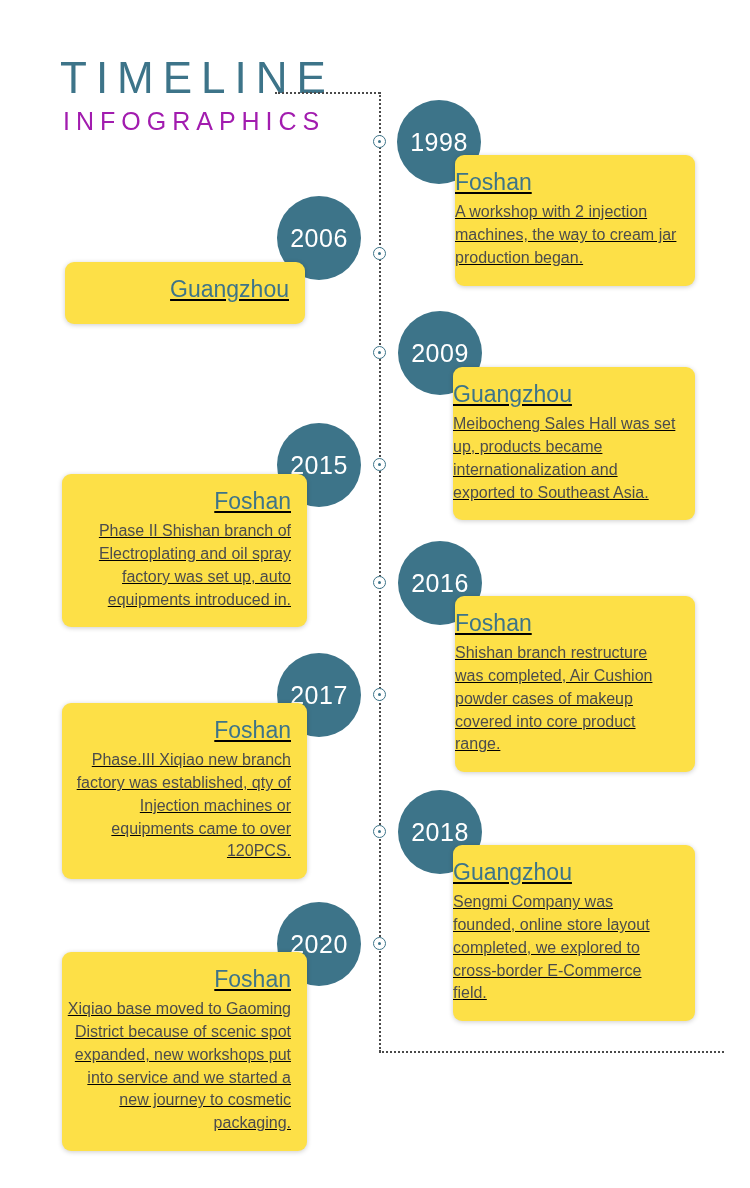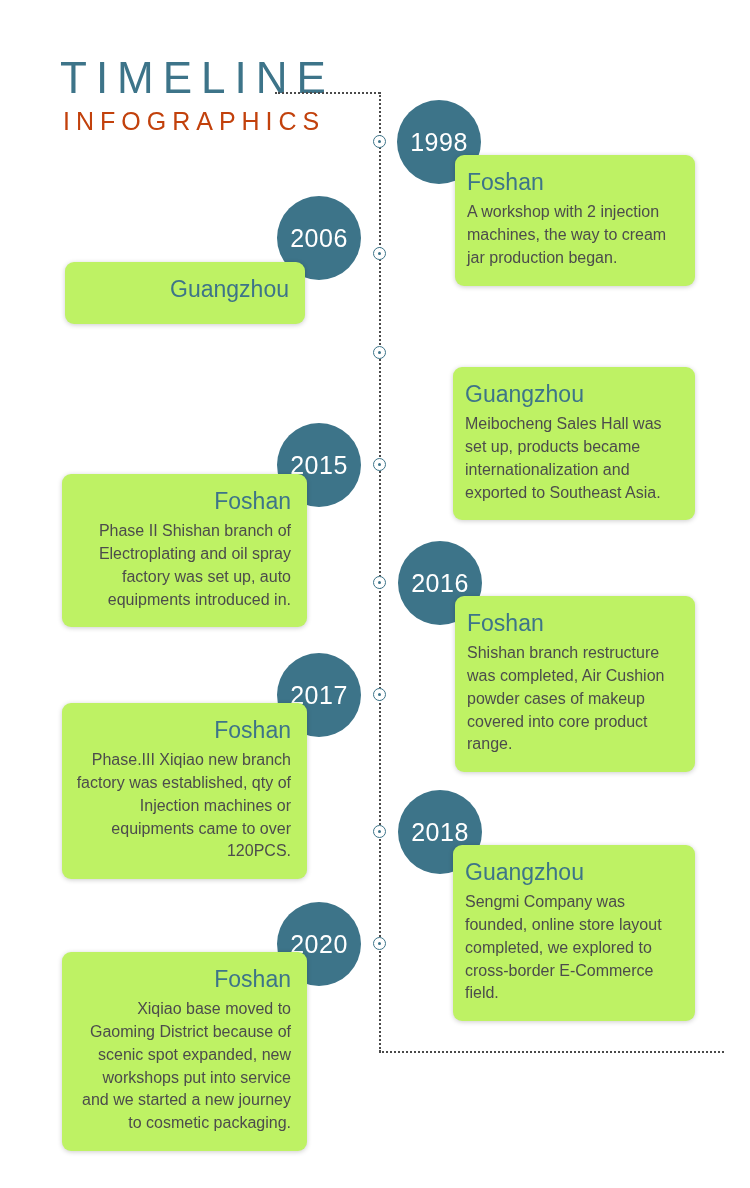--- a/index.html
+++ b/index.html
@@ -28,21 +28,21 @@
   .title-main {
     font-size: 44px;
     letter-spacing: 9px;
     color: #3d7489;
     font-weight: normal;
     line-height: 1.05;
   }
   .title-sub {
     font-size: 25px;
     letter-spacing: 6px;
-    color: #c2410c;
+    color: #a21caf;
     font-weight: normal;
     margin-top: 6px;
     margin-left: 3px;
   }
 
   
   .spine-top {
     position: absolute;
     left: 275px;
     top: 92px;
@@ -101,25 +101,26 @@
     display: flex;
     align-items: center;
     justify-content: center;
     font-size: 25px;
     letter-spacing: 0.5px;
   }
 
   
   .card {
     position: absolute;
-    background: #bef264;
+    background: #fde047;
     border-radius: 9px;
     box-shadow: 0 1px 5px rgba(0,0,0,0.20);
     box-sizing: border-box;
-    padding: 14px 16px 16px 12px;
+    padding: 14px 16px 16px 0;
+    text-decoration: underline;
   }
   .card-city {
     color: #3d7489;
     font-size: 23px;
     line-height: 1.15;
     margin-bottom: 6px;
   }
   .card-text {
     color: #4c4c4c;
     font-size: 16px;
@@ -155,20 +156,21 @@
     <div class="card-text">A workshop with 2 injection machines, the way to cream jar production began.</div>
   </div>
 
   <div class="node-marker" style="left:373px; top:247px;"></div>
   <div class="year-bubble" style="left:277px; top:196px;">2006</div>
   <div class="card left" style="left:65px; top:262px; width:240px;">
     <div class="card-city">Guangzhou</div>
   </div>
 
   <div class="node-marker" style="left:373px; top:346px;"></div>
+  <div class="year-bubble" style="left:398px; top:311px;">2009</div>
   <div class="card right" style="left:453px; top:367px; width:242px;">
     <div class="card-city">Guangzhou</div>
     <div class="card-text">Meibocheng Sales Hall was set up, products became internationalization and exported to Southeast Asia.</div>
   </div>
 
   <div class="node-marker" style="left:373px; top:458px;"></div>
   <div class="year-bubble" style="left:277px; top:423px;">2015</div>
   <div class="card left" style="left:62px; top:474px; width:245px;">
     <div class="card-city">Foshan</div>
     <div class="card-text">Phase II Shishan branch of Electroplating and oil spray factory was set up, auto equipments introduced in.</div>

